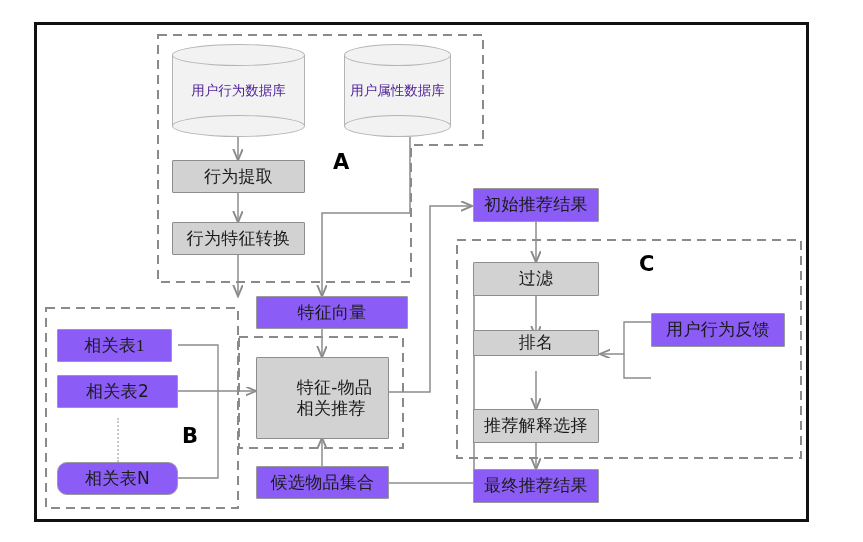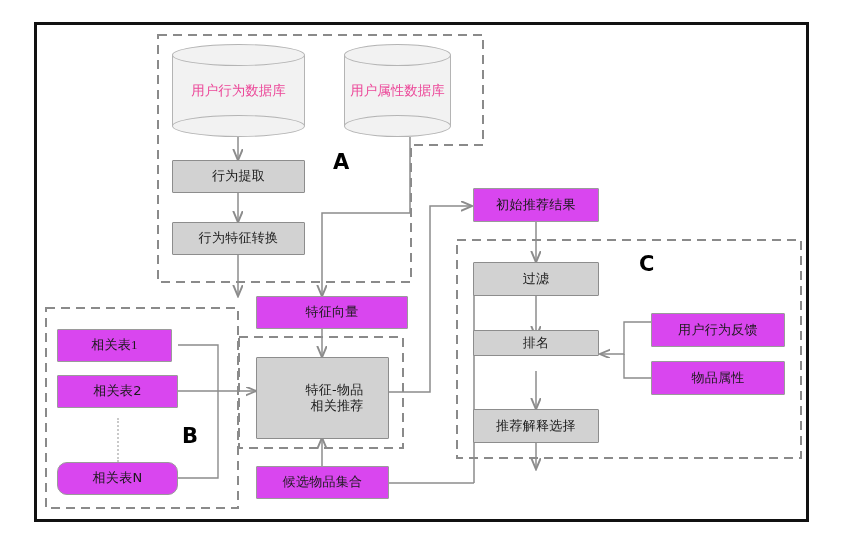--- a/index.html
+++ b/index.html
@@ -1,29 +1,29 @@
 <!DOCTYPE html>
 <html><head>
 <meta charset="utf-8">
 <style>
   html,body{margin:0;padding:0;background:#ffffff;}
   body{font-family:"DejaVu Sans","Liberation Sans",sans-serif;}
   #stage{position:relative;width:863px;height:542px;background:#ffffff;overflow:hidden;}
   #frame{position:absolute;left:34px;top:22px;width:775px;height:500px;border:3px solid #111111;box-sizing:border-box;background:#fff;}
   svg#wires{position:absolute;left:0;top:0;width:863px;height:542px;pointer-events:none;}
-  .node{position:absolute;box-sizing:border-box;display:flex;align-items:center;justify-content:center;text-align:right;
-        font-size:13px;color:#1a1a1a;line-height:1.25;letter-spacing:.3px;}
-  .box{border:1.6px solid #9a9a9a;background:#d946ef;border-radius:1px;}
+  .node{position:absolute;box-sizing:border-box;display:flex;align-items:center;justify-content:center;text-align:left;
+        font-size:17px;color:#1a1a1a;line-height:1.25;letter-spacing:.3px;}
+  .box{border:1.6px solid #9a9a9a;background:#8b5cf6;border-radius:1px;}
   .box.dark{background:#d2d2d2;border-color:#8d8d8d;}
   .glabel{position:absolute;font-weight:bold;font-size:21px;color:#000;font-family:"DejaVu Sans","Liberation Sans",sans-serif;}
   .cyl{position:absolute;}
   .cyl .cap{position:absolute;left:0;top:0;width:100%;height:22px;border:1.6px solid #b4b4b4;border-radius:50%/50%;background:#f2f2f2;box-sizing:border-box;}
   .cyl .body{position:absolute;left:0;top:11px;width:100%;height:calc(100% - 22px);border-left:1.6px solid #b4b4b4;border-right:1.6px solid #b4b4b4;background:#f2f2f2;box-sizing:border-box;}
   .cyl .bot{position:absolute;left:0;bottom:0;width:100%;height:22px;border:1.6px solid #b4b4b4;border-radius:50%/50%;background:#f2f2f2;box-sizing:border-box;}
-  .cyl .txt{position:absolute;left:0;top:0;width:100%;height:100%;display:flex;align-items:center;justify-content:center;font-size:13.5px;color:#ec4899;}
+  .cyl .txt{position:absolute;left:0;top:0;width:100%;height:100%;display:flex;align-items:center;justify-content:center;font-size:13.5px;color:#4c1d95;}
   .vdots{position:absolute;border-left:2px dotted #c9c9c9;}
 </style>
 </head>
 <body>
 
 <div id="stage">
   <div id="frame"></div>
 
   <svg id="wires" viewBox="0 0 863 542">
     <defs>
@@ -95,21 +95,21 @@
 
   <div class="node box dark" style="left:256px;top:357px;width:133px;height:82px;white-space:pre-line;padding-left:24px;">特征-物品
 相关推荐</div>
 
   <div class="node box" style="left:256px;top:466px;width:133px;height:33px;">候选物品集合</div>
 
   <div class="node box" style="left:473px;top:188px;width:126px;height:34px;">初始推荐结果</div>
   <div class="node box dark" style="left:473px;top:262px;width:126px;height:34px;">过滤</div>
   <div class="node box dark" style="left:473px;top:330px;width:126px;height:26px;">排名</div>
   <div class="node box dark" style="left:473px;top:409px;width:126px;height:34px;">推荐解释选择</div>
+  <div class="node box" style="left:473px;top:469px;width:126px;height:34px;">最终推荐结果</div>
 
   <div class="node box" style="left:651px;top:305px;width:134px;height:34px;margin-top:8px;">用户行为反馈</div>
-  <div class="node box" style="left:651px;top:361px;width:134px;height:34px;">物品属性</div>
 
   <div class="node box" style="left:57px;top:329px;width:115px;height:33px;font-family:Liberation Serif, serif;">相关表1</div>
   <div class="node box" style="left:57px;top:375px;width:121px;height:33px;">相关表2</div>
   <div class="vdots" style="left:117px;top:418px;height:44px;"></div>
   <div class="node box" style="left:57px;top:462px;width:121px;height:33px;border-radius:10px;">相关表N</div>
 </div>
 
 </body></html>

